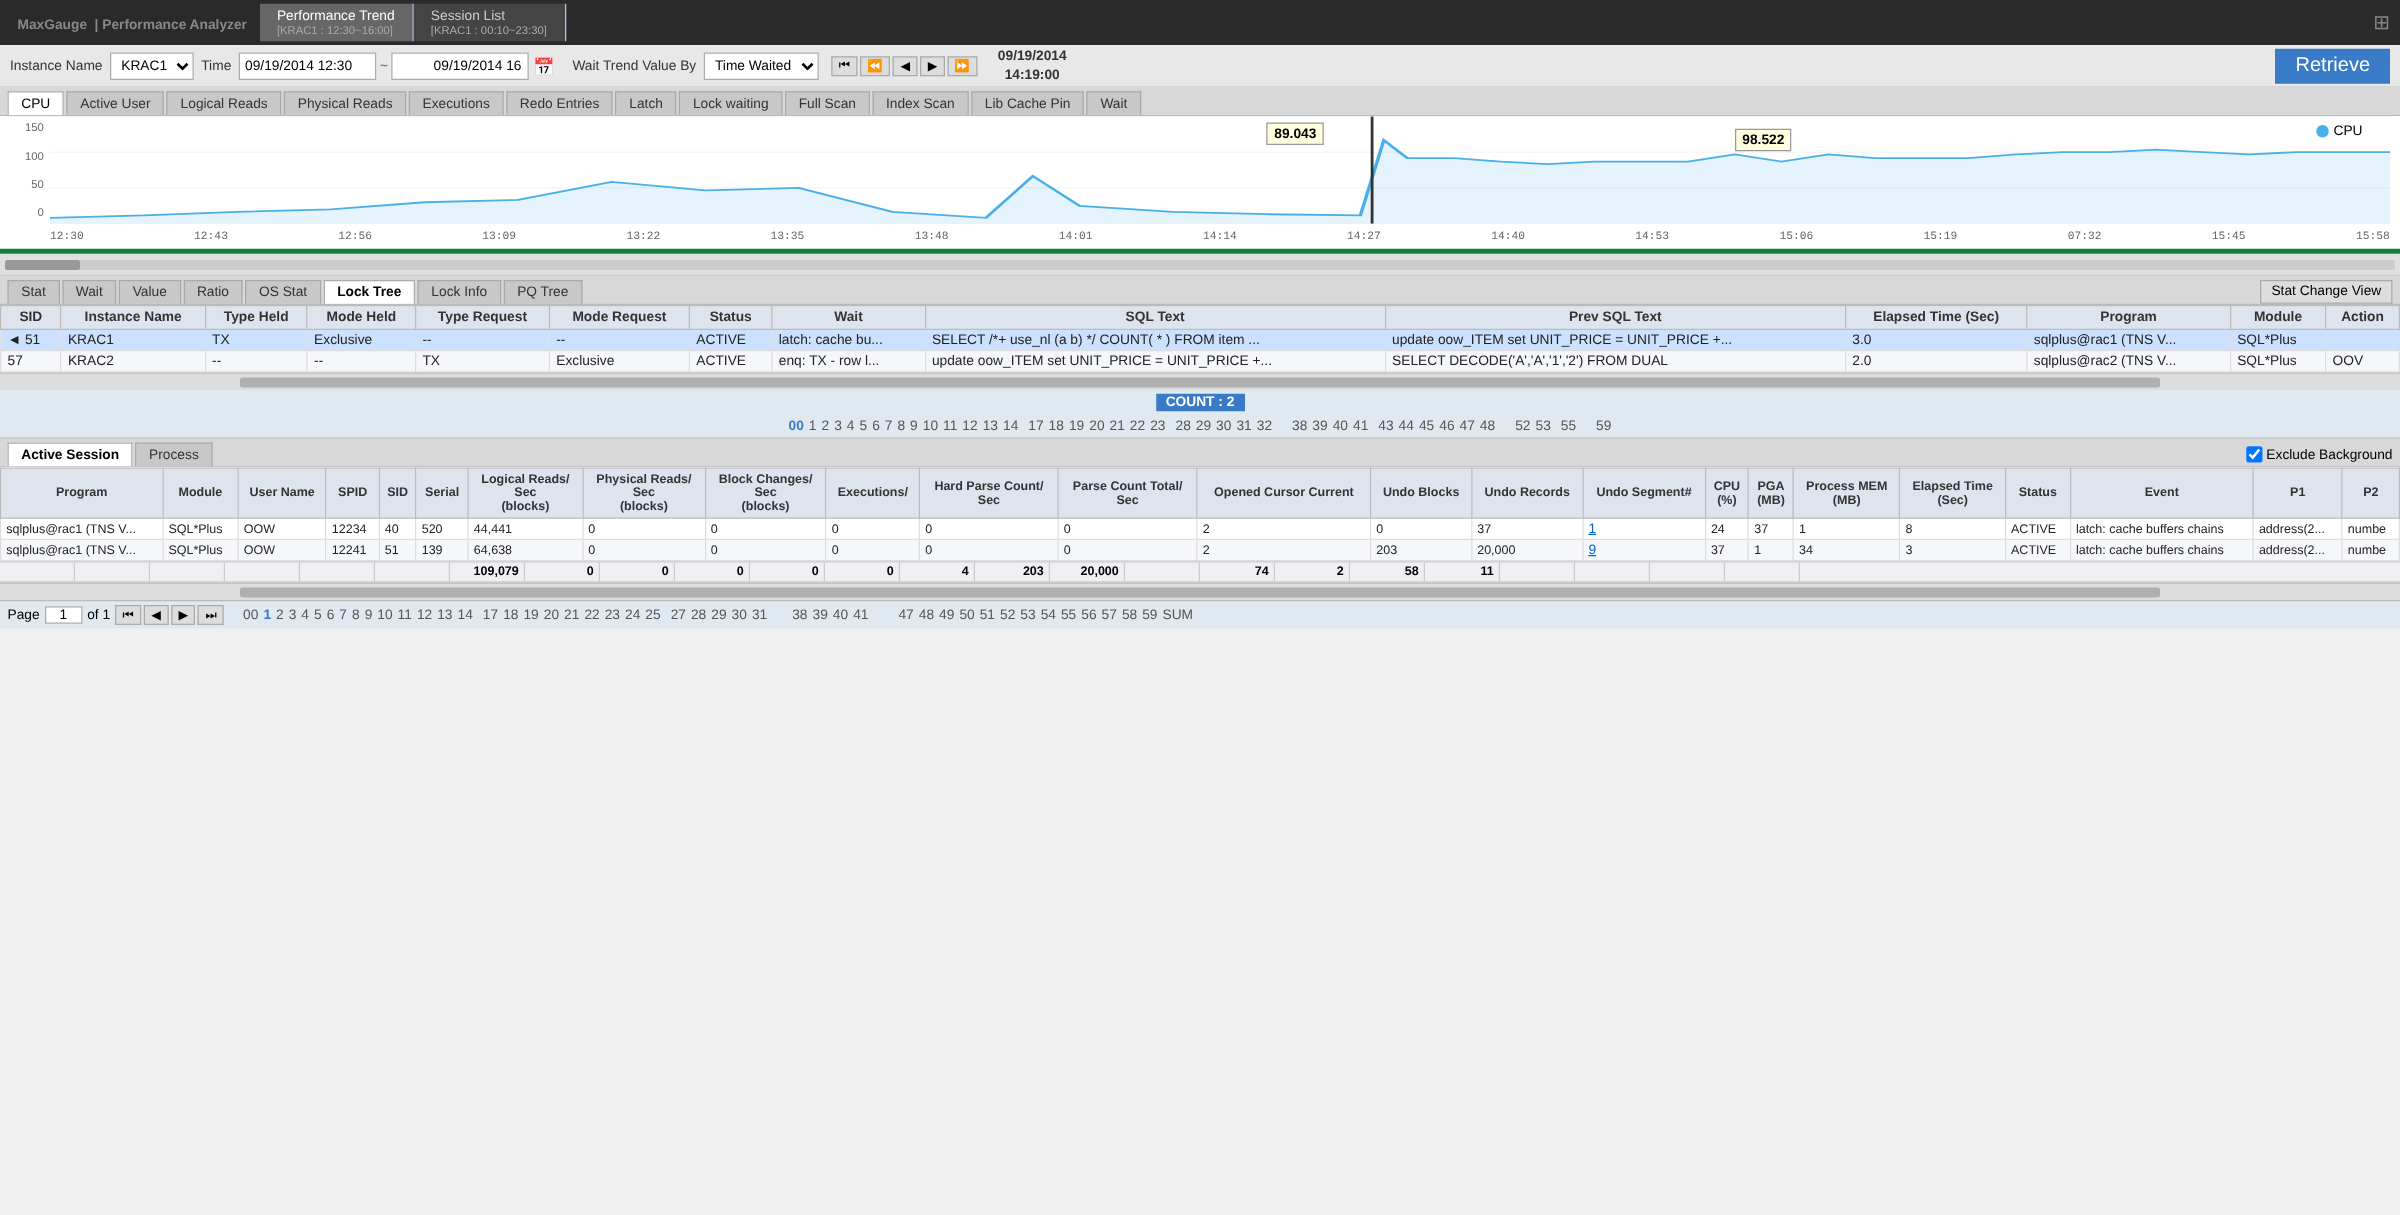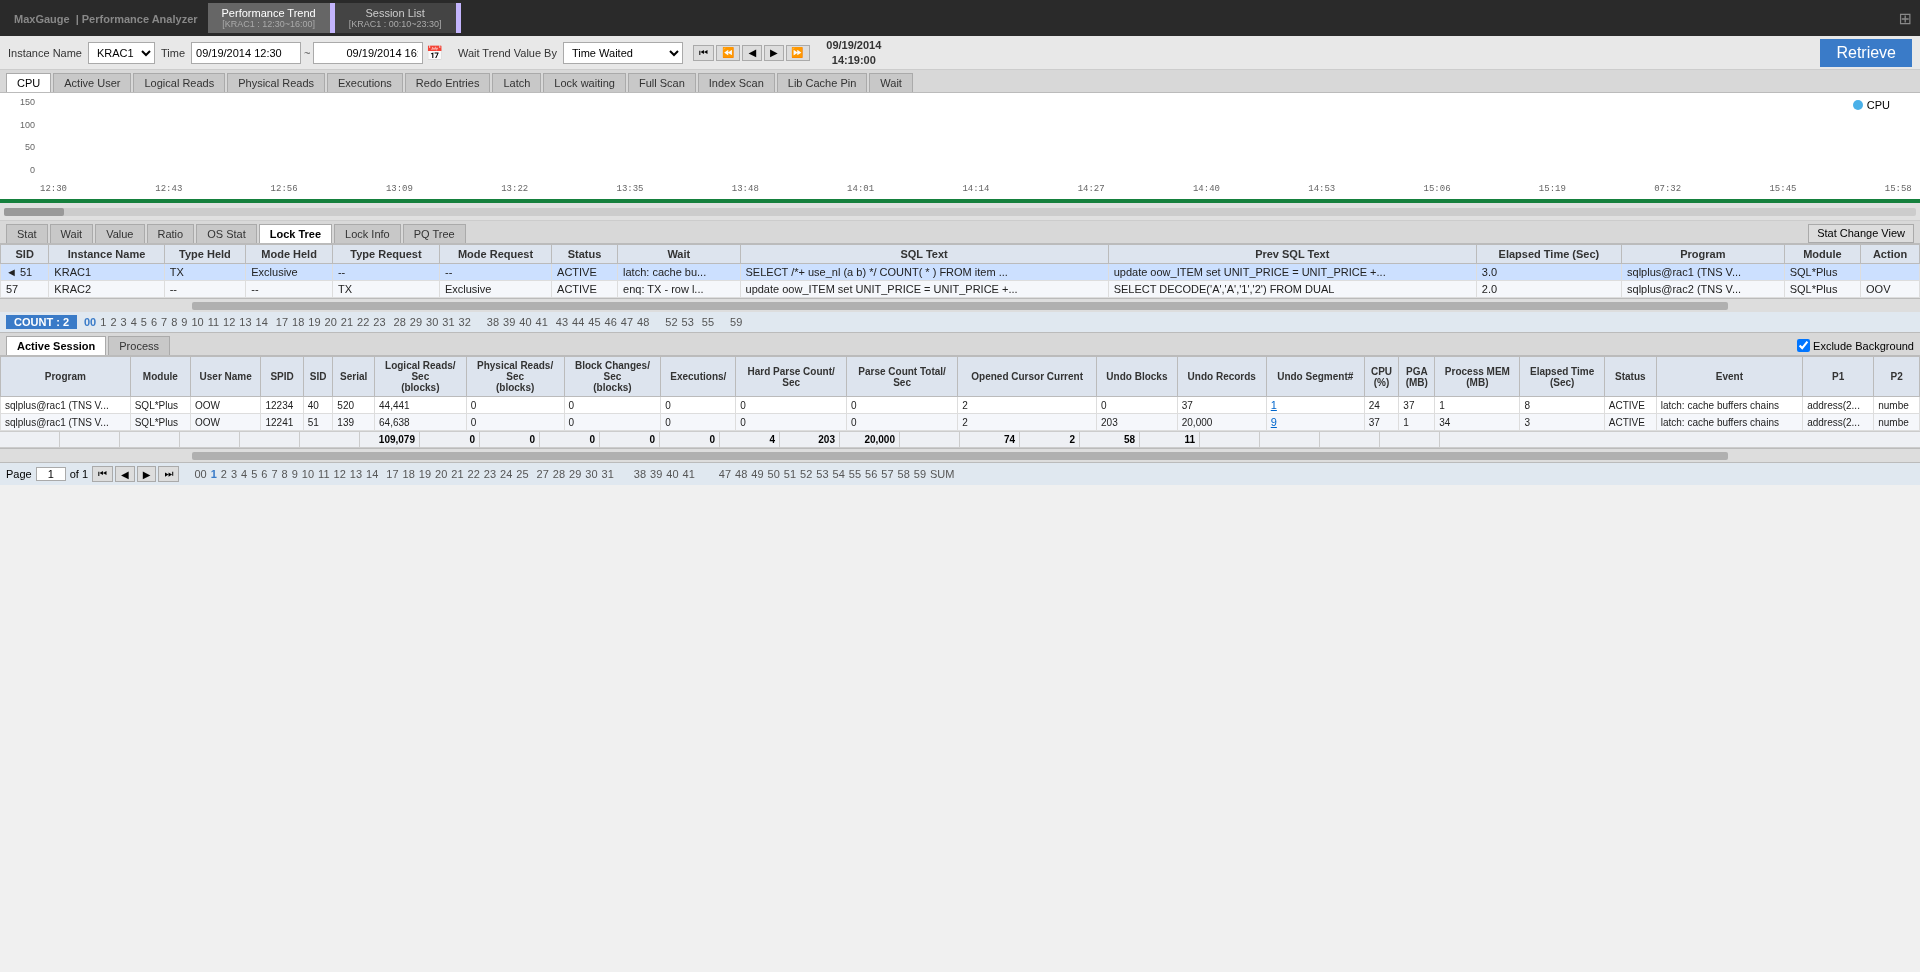--- a/index.html
+++ b/index.html
@@ -3,21 +3,21 @@
   <meta charset="utf-8">
   <style>
     * { box-sizing: border-box; margin: 0; padding: 0; font-family: Arial, sans-serif; font-size: 11px; }
     body { background: #f0f0f0; overflow-x: hidden; }
 
     
     .app-header { display: flex; align-items: center; background: #2a2a2a; height: 36px; padding: 4px 8px; }
     .app-logo { color: #e0e0e0; font-size: 14px; font-weight: bold; }
     .app-logo span { color: #888; font-size: 11px; margin-left: 6px; }
     .header-tabs { display: flex; margin-left: 10px; }
-    .header-tab { background: #444; color: #ccc; padding: 4px 14px; border-right: 5px solid #c4b5fd; cursor: pointer; font-size: 11px; text-align: center; }
+    .header-tab { background: #444; color: #ccc; padding: 4px 14px; border-right: 1px solid #c4b5fd; cursor: pointer; font-size: 11px; }
     .header-tab.active { background: #666; color: #fff; }
     .header-tab-sub { font-size: 9px; color: #aaa; display: block; }
     .grid-icon { margin-left: auto; color: #888; font-size: 16px; cursor: pointer; }
 
     
     .toolbar { display: flex; align-items: center; background: #e8e8e8; border-bottom: 1px solid #ccc; padding: 4px 8px; gap: 6px; height: 34px; }
     .toolbar label { color: #333; }
     .toolbar select, .toolbar input[type=text] { height: 22px; border: 1px solid #aaa; background: #fff; padding: 1px 4px; }
     .toolbar-date { display: flex; align-items: center; gap: 3px; }
     .tilde { color: #555; }
@@ -63,21 +63,21 @@
     .lock-table td { border: 1px solid #ddd; padding: 2px 5px; white-space: nowrap; color: #222; }
     .lock-table tr:nth-child(even) td { background: #f5f7fb; }
     .lock-table tr:nth-child(odd) td { background: #fff; }
     .lock-table tr.selected td { background: #cce0ff; }
 
     
     .h-scrollbar { height: 14px; background: #ddd; border-top: 1px solid #bbb; display: flex; align-items: center; }
     .h-scrollbar-inner { height: 8px; background: #b0b0b0; border-radius: 2px; width: 80%; margin: 0 auto; }
 
     
-    .count-bar { background: #e0e8f0; border-bottom: 1px solid #bbb; padding: 3px 6px; display: flex; align-items: center; gap: 6px; }
+    .count-bar { background: #e0e8f0; border-bottom: 1px solid #bbb; padding: 3px 6px; display: flex; align-items: center; gap: 6px; flex-direction: column; }
     .count-badge { background: #3a7bc8; color: #fff; padding: 1px 8px; font-size: 11px; font-weight: bold; }
     .page-nums { display: flex; gap: 2px; font-size: 9px; color: #555; flex-wrap: wrap; }
     .page-num { cursor: pointer; padding: 0 1px; }
     .page-num.active { color: #3a7bc8; font-weight: bold; }
 
     
     .session-tabs { display: flex; background: #d8d8d8; border-bottom: 1px solid #bbb; padding: 3px 6px 0; gap: 2px; align-items: center; }
     .session-tab { background: #c8c8c8; border: 1px solid #aaa; border-bottom: none; padding: 3px 10px; cursor: pointer; color: #333; }
     .session-tab.active { background: #fff; color: #000; font-weight: bold; }
     .excl-bg { margin-left: auto; display: flex; align-items: center; gap: 3px; font-size: 10px; }
@@ -128,21 +128,21 @@
     <option>KRAC1</option>
   </select>
   <label>Time</label>
   <div class="toolbar-date">
     <input type="text" style="width: 110px;" value="09/19/2014 12:30">
     <span class="tilde">~</span>
     <input type="text" style="width: 110px; padding-left: 32px;" value="09/19/2014 16:00">
     <span class="cal-icon">📅</span>
   </div>
   <label class="wait-trend-label">Wait Trend Value By</label>
-  <select style="width:120px">
+  <select style="width:92px">
     <option>Time Waited</option>
   </select>
   <div class="nav-btns">
     <button class="nav-btn">⏮</button>
     <button class="nav-btn">⏪</button>
     <button class="nav-btn">◀</button>
     <button class="nav-btn">▶</button>
     <button class="nav-btn">⏩</button>
   </div>
   <div class="date-display">
@@ -170,20 +170,43 @@
 <div class="chart-area">
   <div class="y-axis">
     <span class="y-label">150</span>
     <span class="y-label">100</span>
     <span class="y-label">50</span>
     <span class="y-label">0</span>
   </div>
   <div class="chart-legend">
     <span class="legend-dot"></span>
     <span>CPU</span>
+  </div>
+  <div class="chart-inner">
+    <svg class="chart-svg" viewBox="0 0 1000 90" preserveAspectRatio="none">
+
+      <line x1="0" y1="0" x2="1000" y2="0" stroke="#eee" stroke-width="0.5"></line>
+      <line x1="0" y1="30" x2="1000" y2="30" stroke="#eee" stroke-width="0.5"></line>
+      <line x1="0" y1="60" x2="1000" y2="60" stroke="#eee" stroke-width="0.5"></line>
+      <line x1="0" y1="90" x2="1000" y2="90" stroke="#eee" stroke-width="0.5"></line>
+
+      <polyline fill="none" stroke="#4ab0e8" stroke-width="1.5" points="0,85 40,83 80,80 120,78 160,72 200,70 240,55 280,62 320,60 360,80 400,85 420,50 440,75 480,80 520,82 560,83 570,20 580,35 600,35 620,38 640,40 660,38 680,38 700,38 720,32 740,38 760,32 780,35 800,35 820,35 840,32 860,30 880,30 900,28 920,30 940,32 960,30 980,30 1000,30"></polyline>
+
+      <polyline fill="rgba(74,176,232,0.15)" stroke="none" points="0,90 0,85 40,83 80,80 120,78 160,72 200,70 240,55 280,62 320,60 360,80 400,85 420,50 440,75 480,80 520,82 560,83 570,20 580,35 600,35 620,38 640,40 660,38 680,38 700,38 720,32 740,38 760,32 780,35 800,35 820,35 840,32 860,30 880,30 900,28 920,30 940,32 960,30 980,30 1000,30 1000,90"></polyline>
+
+      <line x1="565" y1="0" x2="565" y2="90" stroke="#333" stroke-width="1.2"></line>
+    </svg>
+    
+    <div class="tooltip-box" style="left:52%;top:5px">
+      <span>89.043</span>
+    </div>
+    
+    <div class="tooltip-box" style="left:72%;top:10px">
+      <span>98.522</span>
+    </div>
   </div>
   <div class="x-axis" id="x-axis-labels">
       <span class="x-label">12:30</span>
       <span class="x-label">12:43</span>
       <span class="x-label">12:56</span>
       <span class="x-label">13:09</span>
       <span class="x-label">13:22</span>
       <span class="x-label">13:35</span>
       <span class="x-label">13:48</span>
       <span class="x-label">14:01</span>

